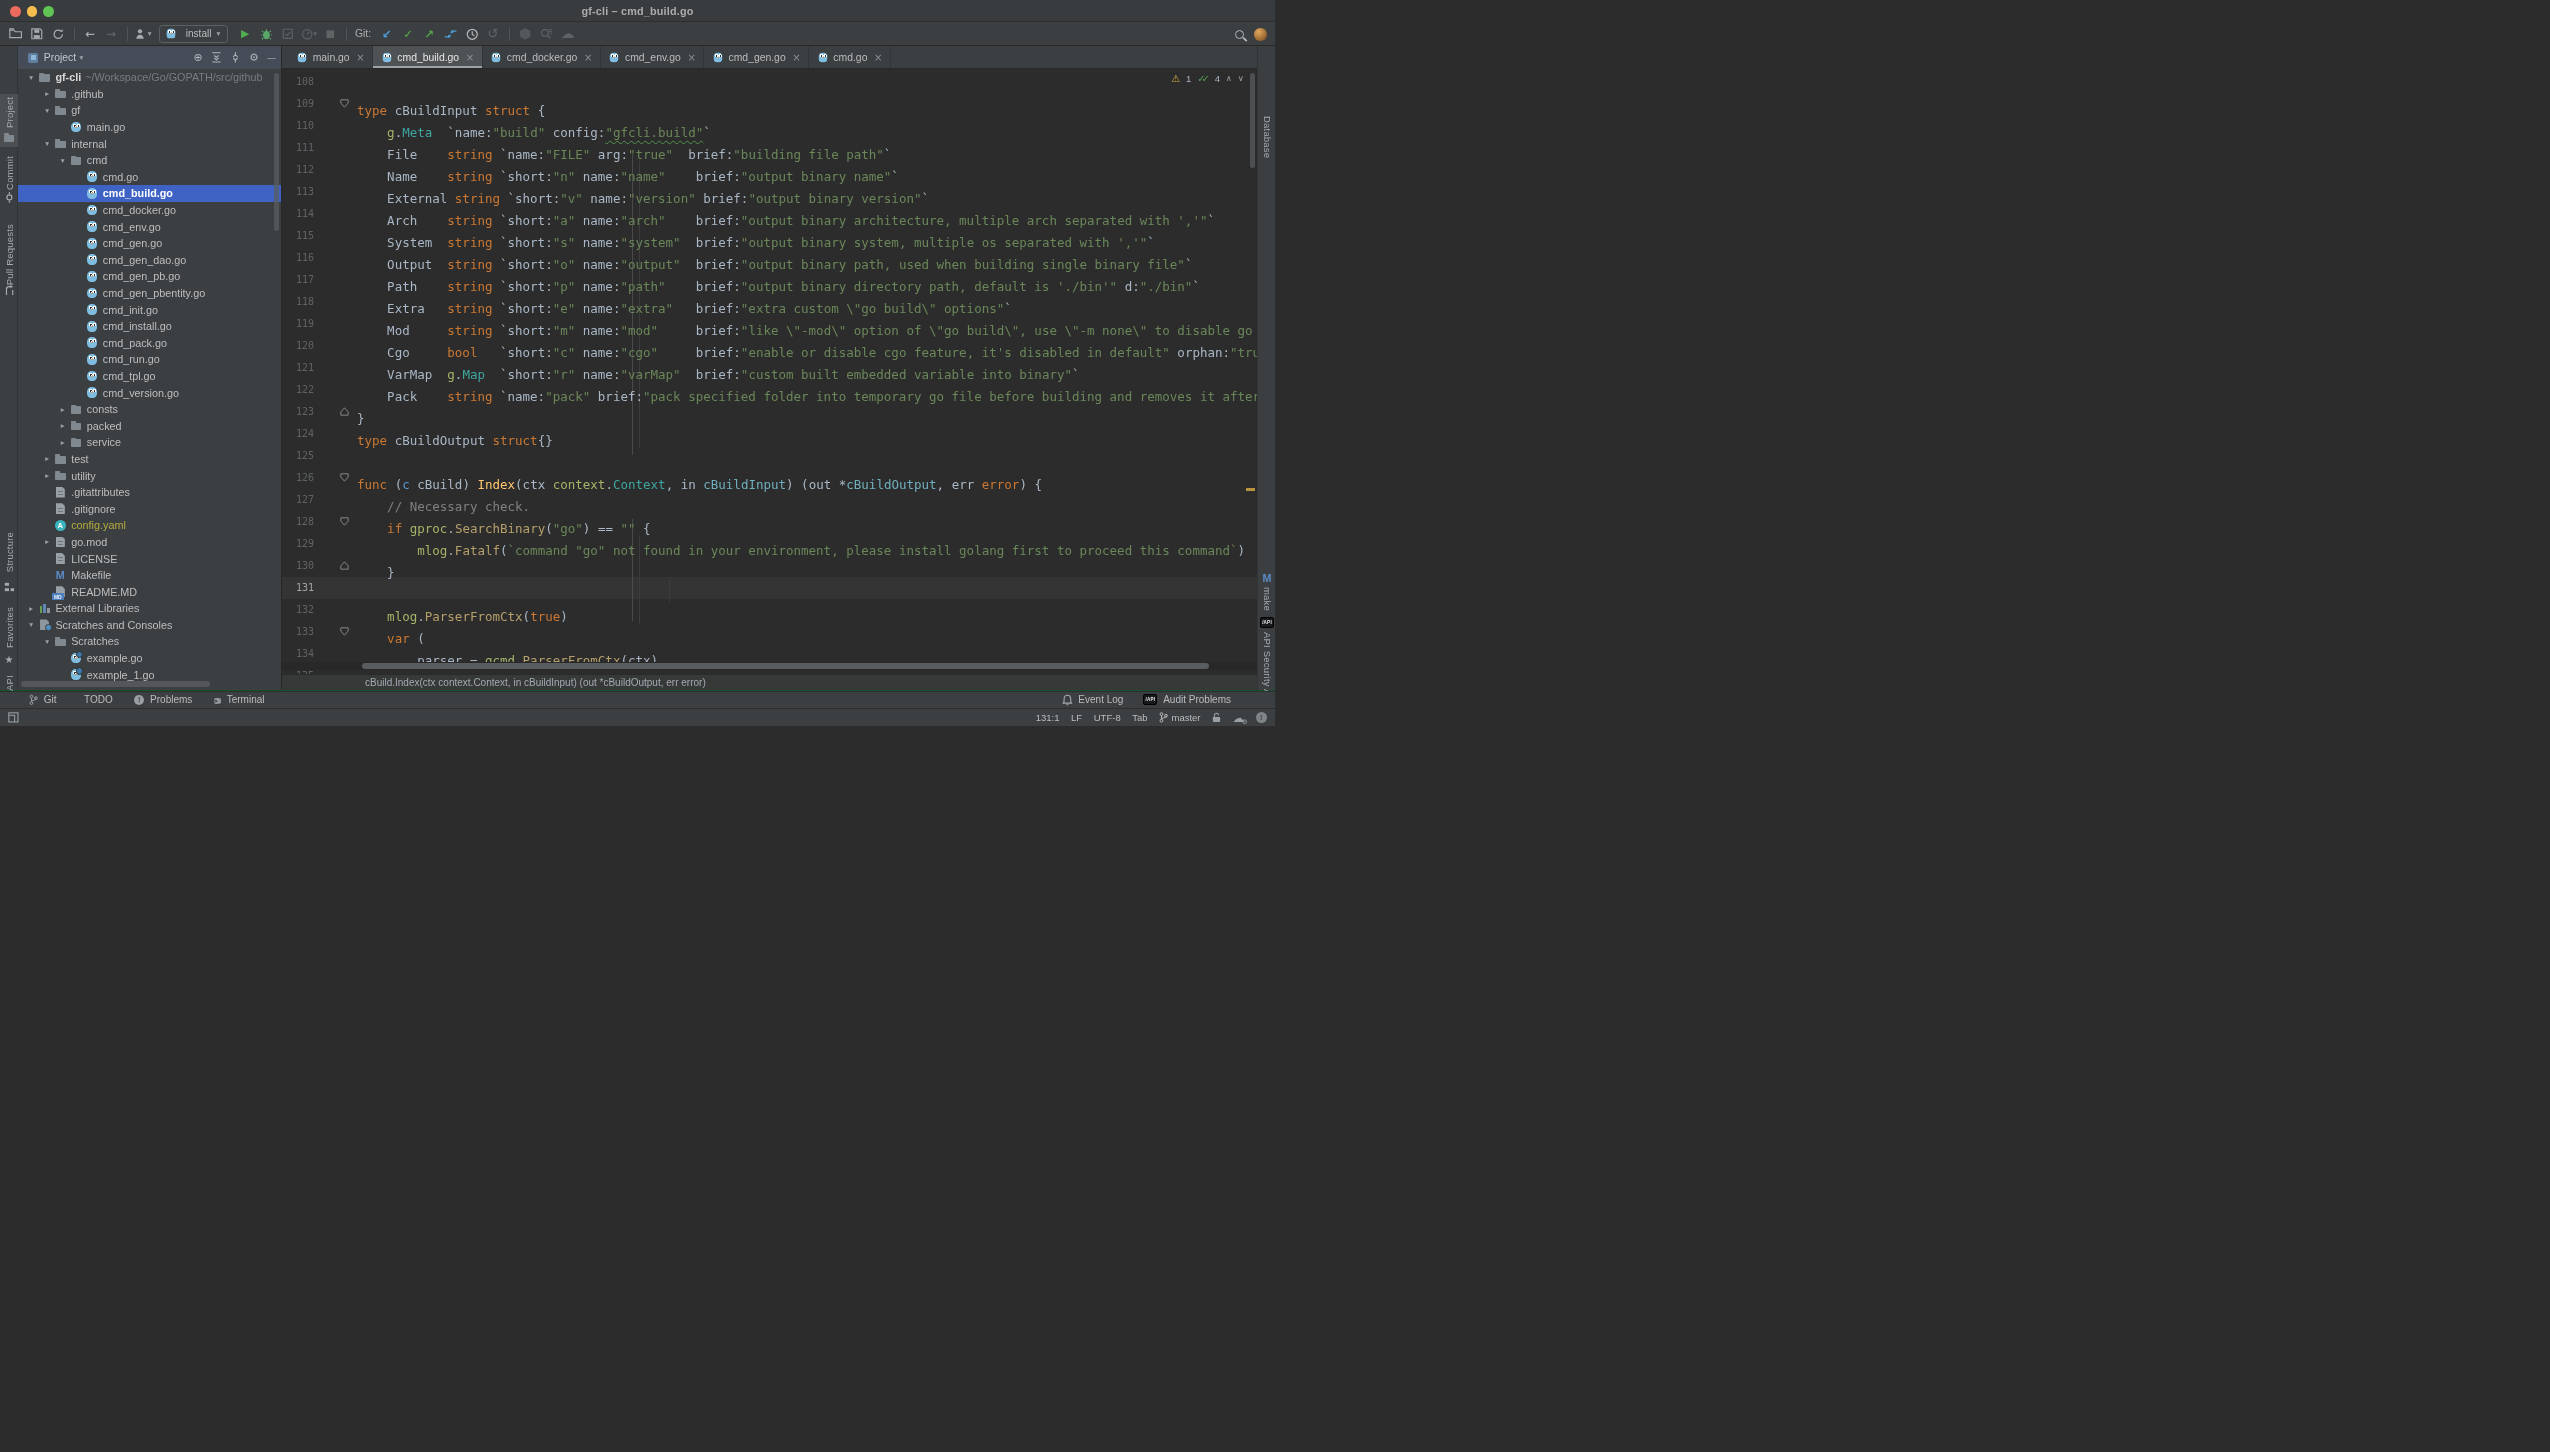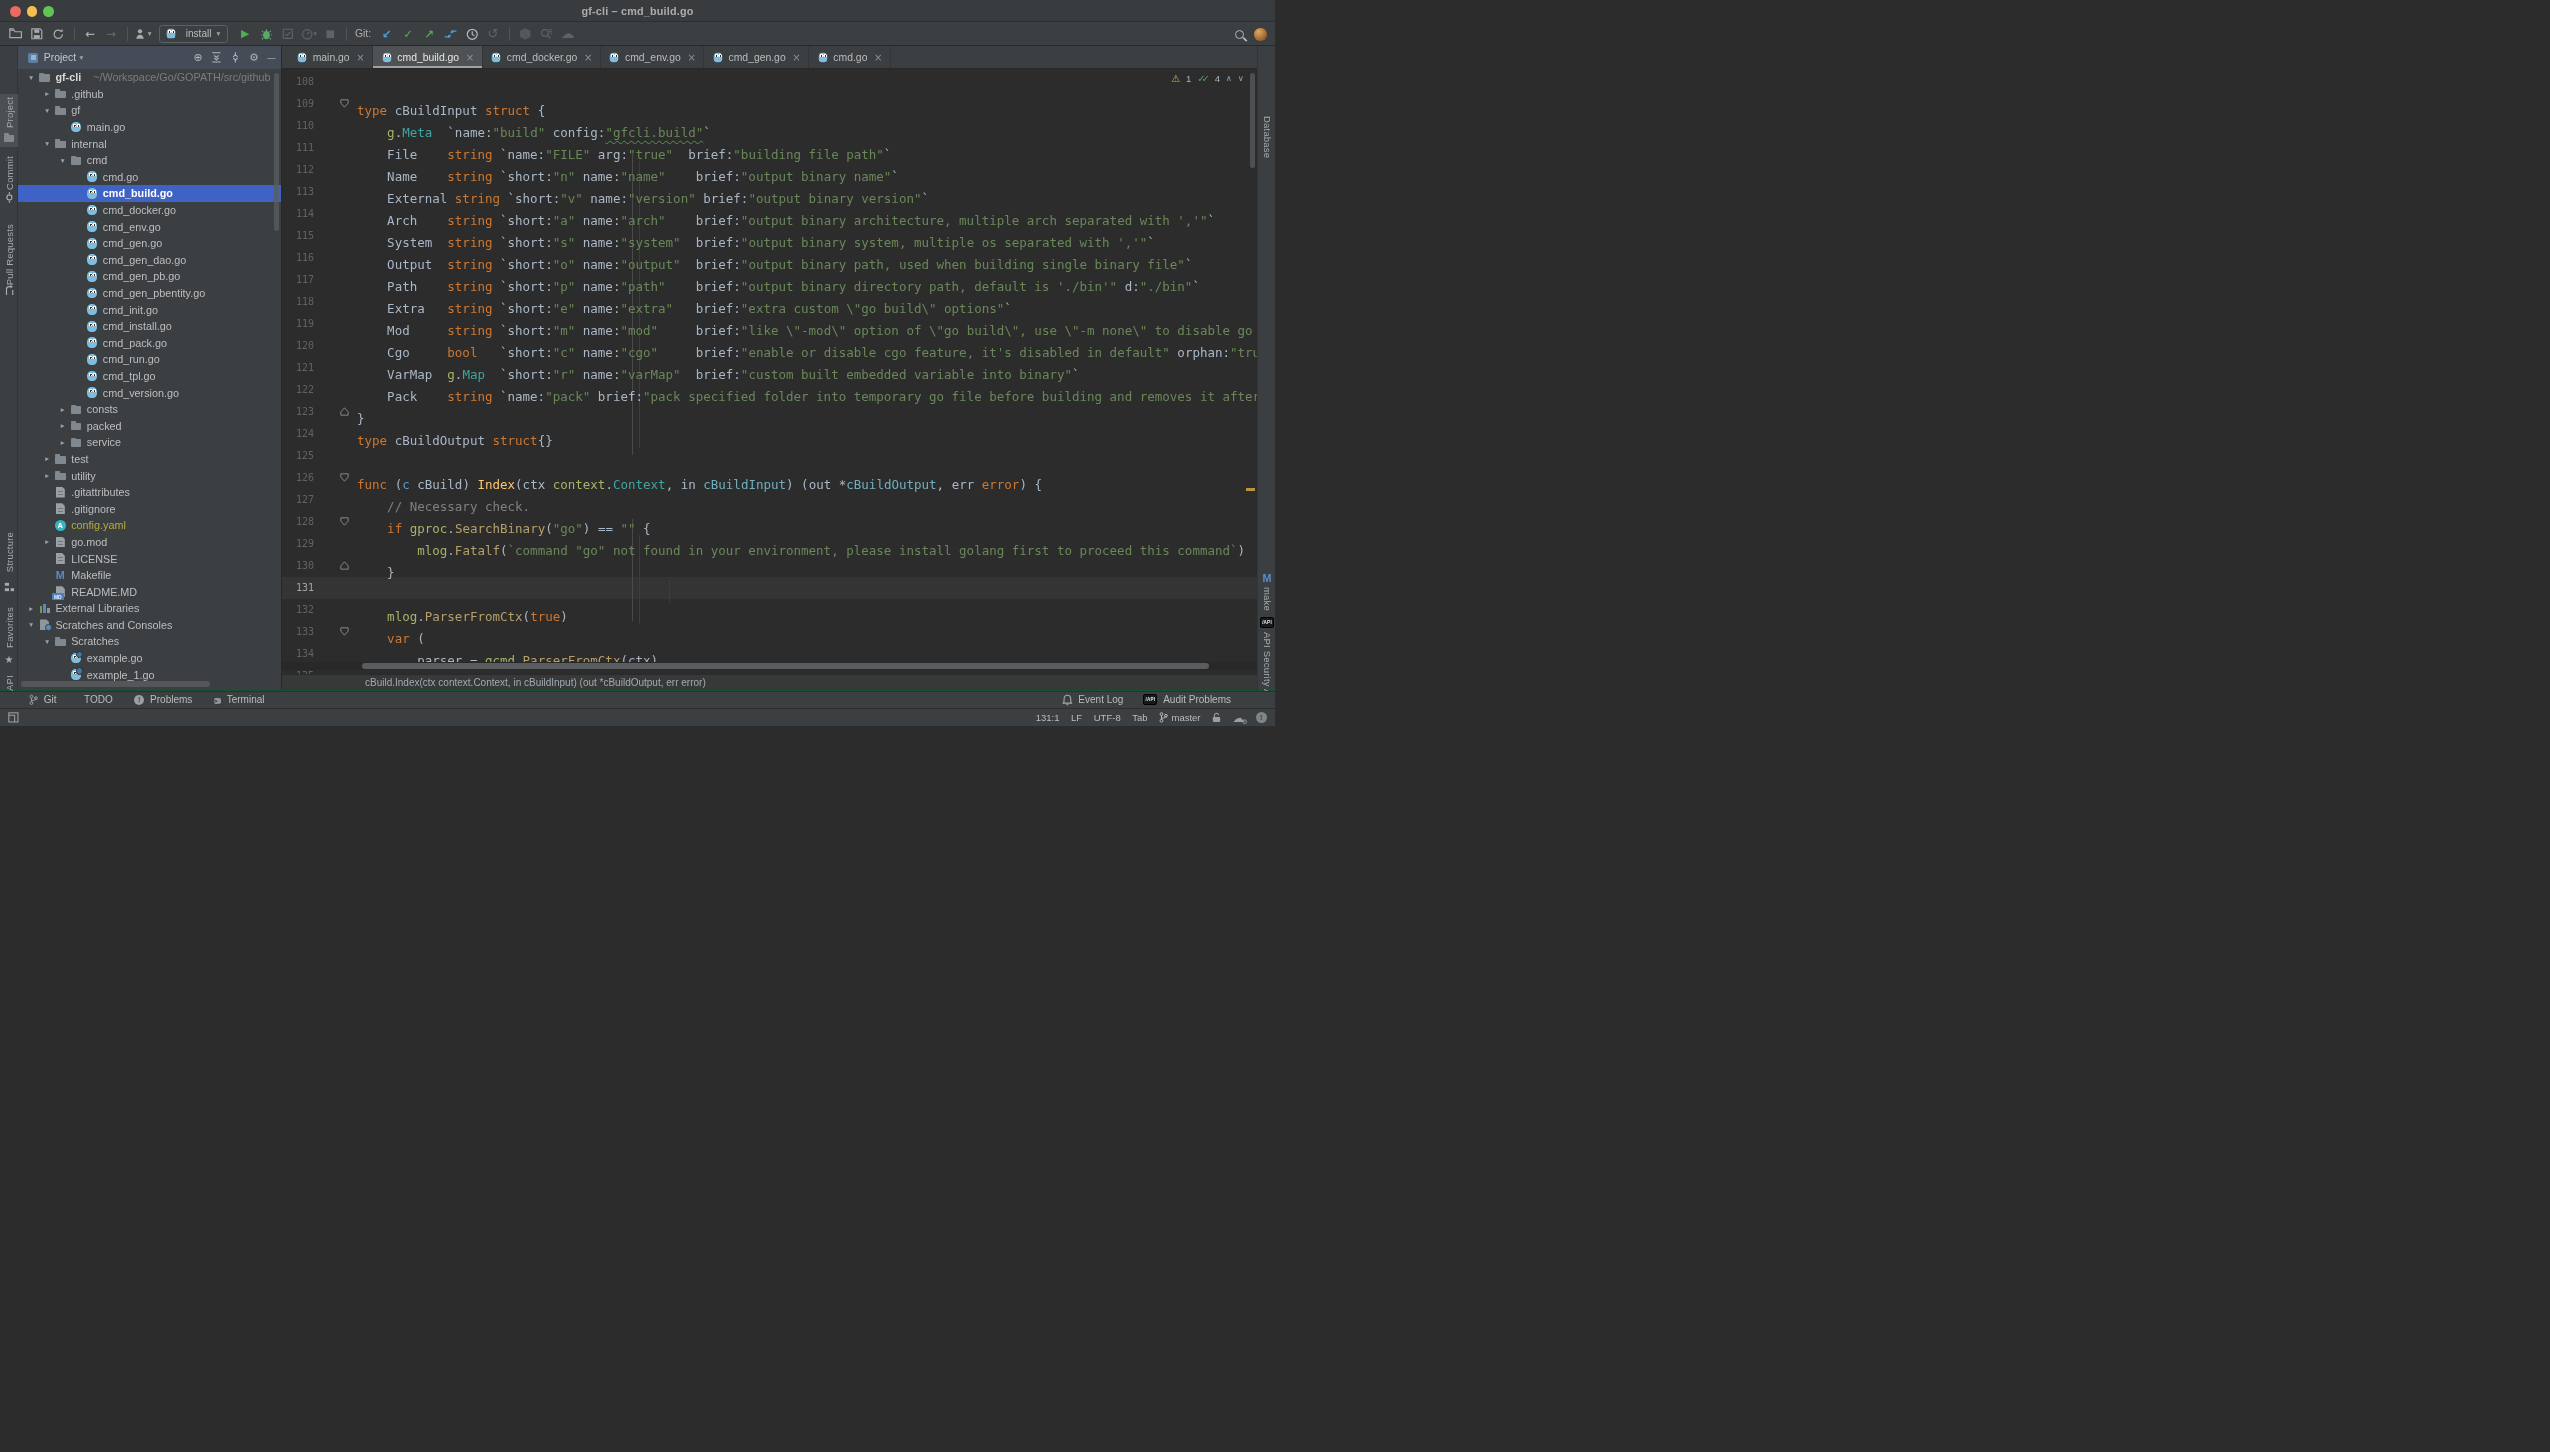--- a/index.html
+++ b/index.html
@@ -55,21 +55,21 @@
   .phead { height:23px; background:#454C58; display:flex; align-items:center; padding:0 5px 0 10px; }
   .phead .ptitle { color:#C2C6CB; font-size:10.4px; margin:0 3.3px 0 5.8px; }
   .phead .sp { flex:1; }
   .phicon { color:#AEB4BA; font-size:10.8px; margin-left:8.3px; display:flex; align-items:center; }
   .projsq { width:10px; height:10px; background:#5E7EA0; border-radius:1.7px; position:relative; }
   .projsq::after { content:""; position:absolute; inset:2.5px; background:#8FB6D8; }
   .tree { position:relative; }
   .trow { height:16.6px; display:flex; align-items:center; white-space:nowrap; font-size:10.8px; color:#BCBEC0; }
   .trow .chev { width:13.3px; flex:none; text-align:center; color:#9DA0A2; font-size:7.5px; font-family:"DejaVu Sans"; }
   .trow.sel { background:#3F63C5; color:#FFFFFF; font-weight:bold; }
-  .trow .suffix { color:#7A7D80; margin-left:12px; font-weight:normal; }
+  .trow .suffix { color:#7A7D80; margin-left:4px; font-weight:normal; }
   .trow .blabel { font-weight:bold; color:#D8D8D8; }
   .ic { width:13.3px; height:13.3px; position:relative; flex:none; margin-right:4.2px;
     display:flex; align-items:center; justify-content:center; }
   .ti-folder { width:10.8px; height:7.5px; background:#7F898F; border-radius:0.8px; position:relative; margin-top:1.7px; }
   .ti-folder::before { content:""; position:absolute; top:-1.7px; left:0; width:5px; height:1.7px;
     background:#7F898F; border-radius:0.8px 0.8px 0 0; }
   .ti-go { width:10px; height:10.8px; border-radius:45% 45% 42% 42%;
     background:
       radial-gradient(circle 0.8px at 3.8px 3.8px, #2B2B2B 95%, transparent),
       radial-gradient(circle 0.8px at 7.6px 3.8px, #2B2B2B 95%, transparent),

